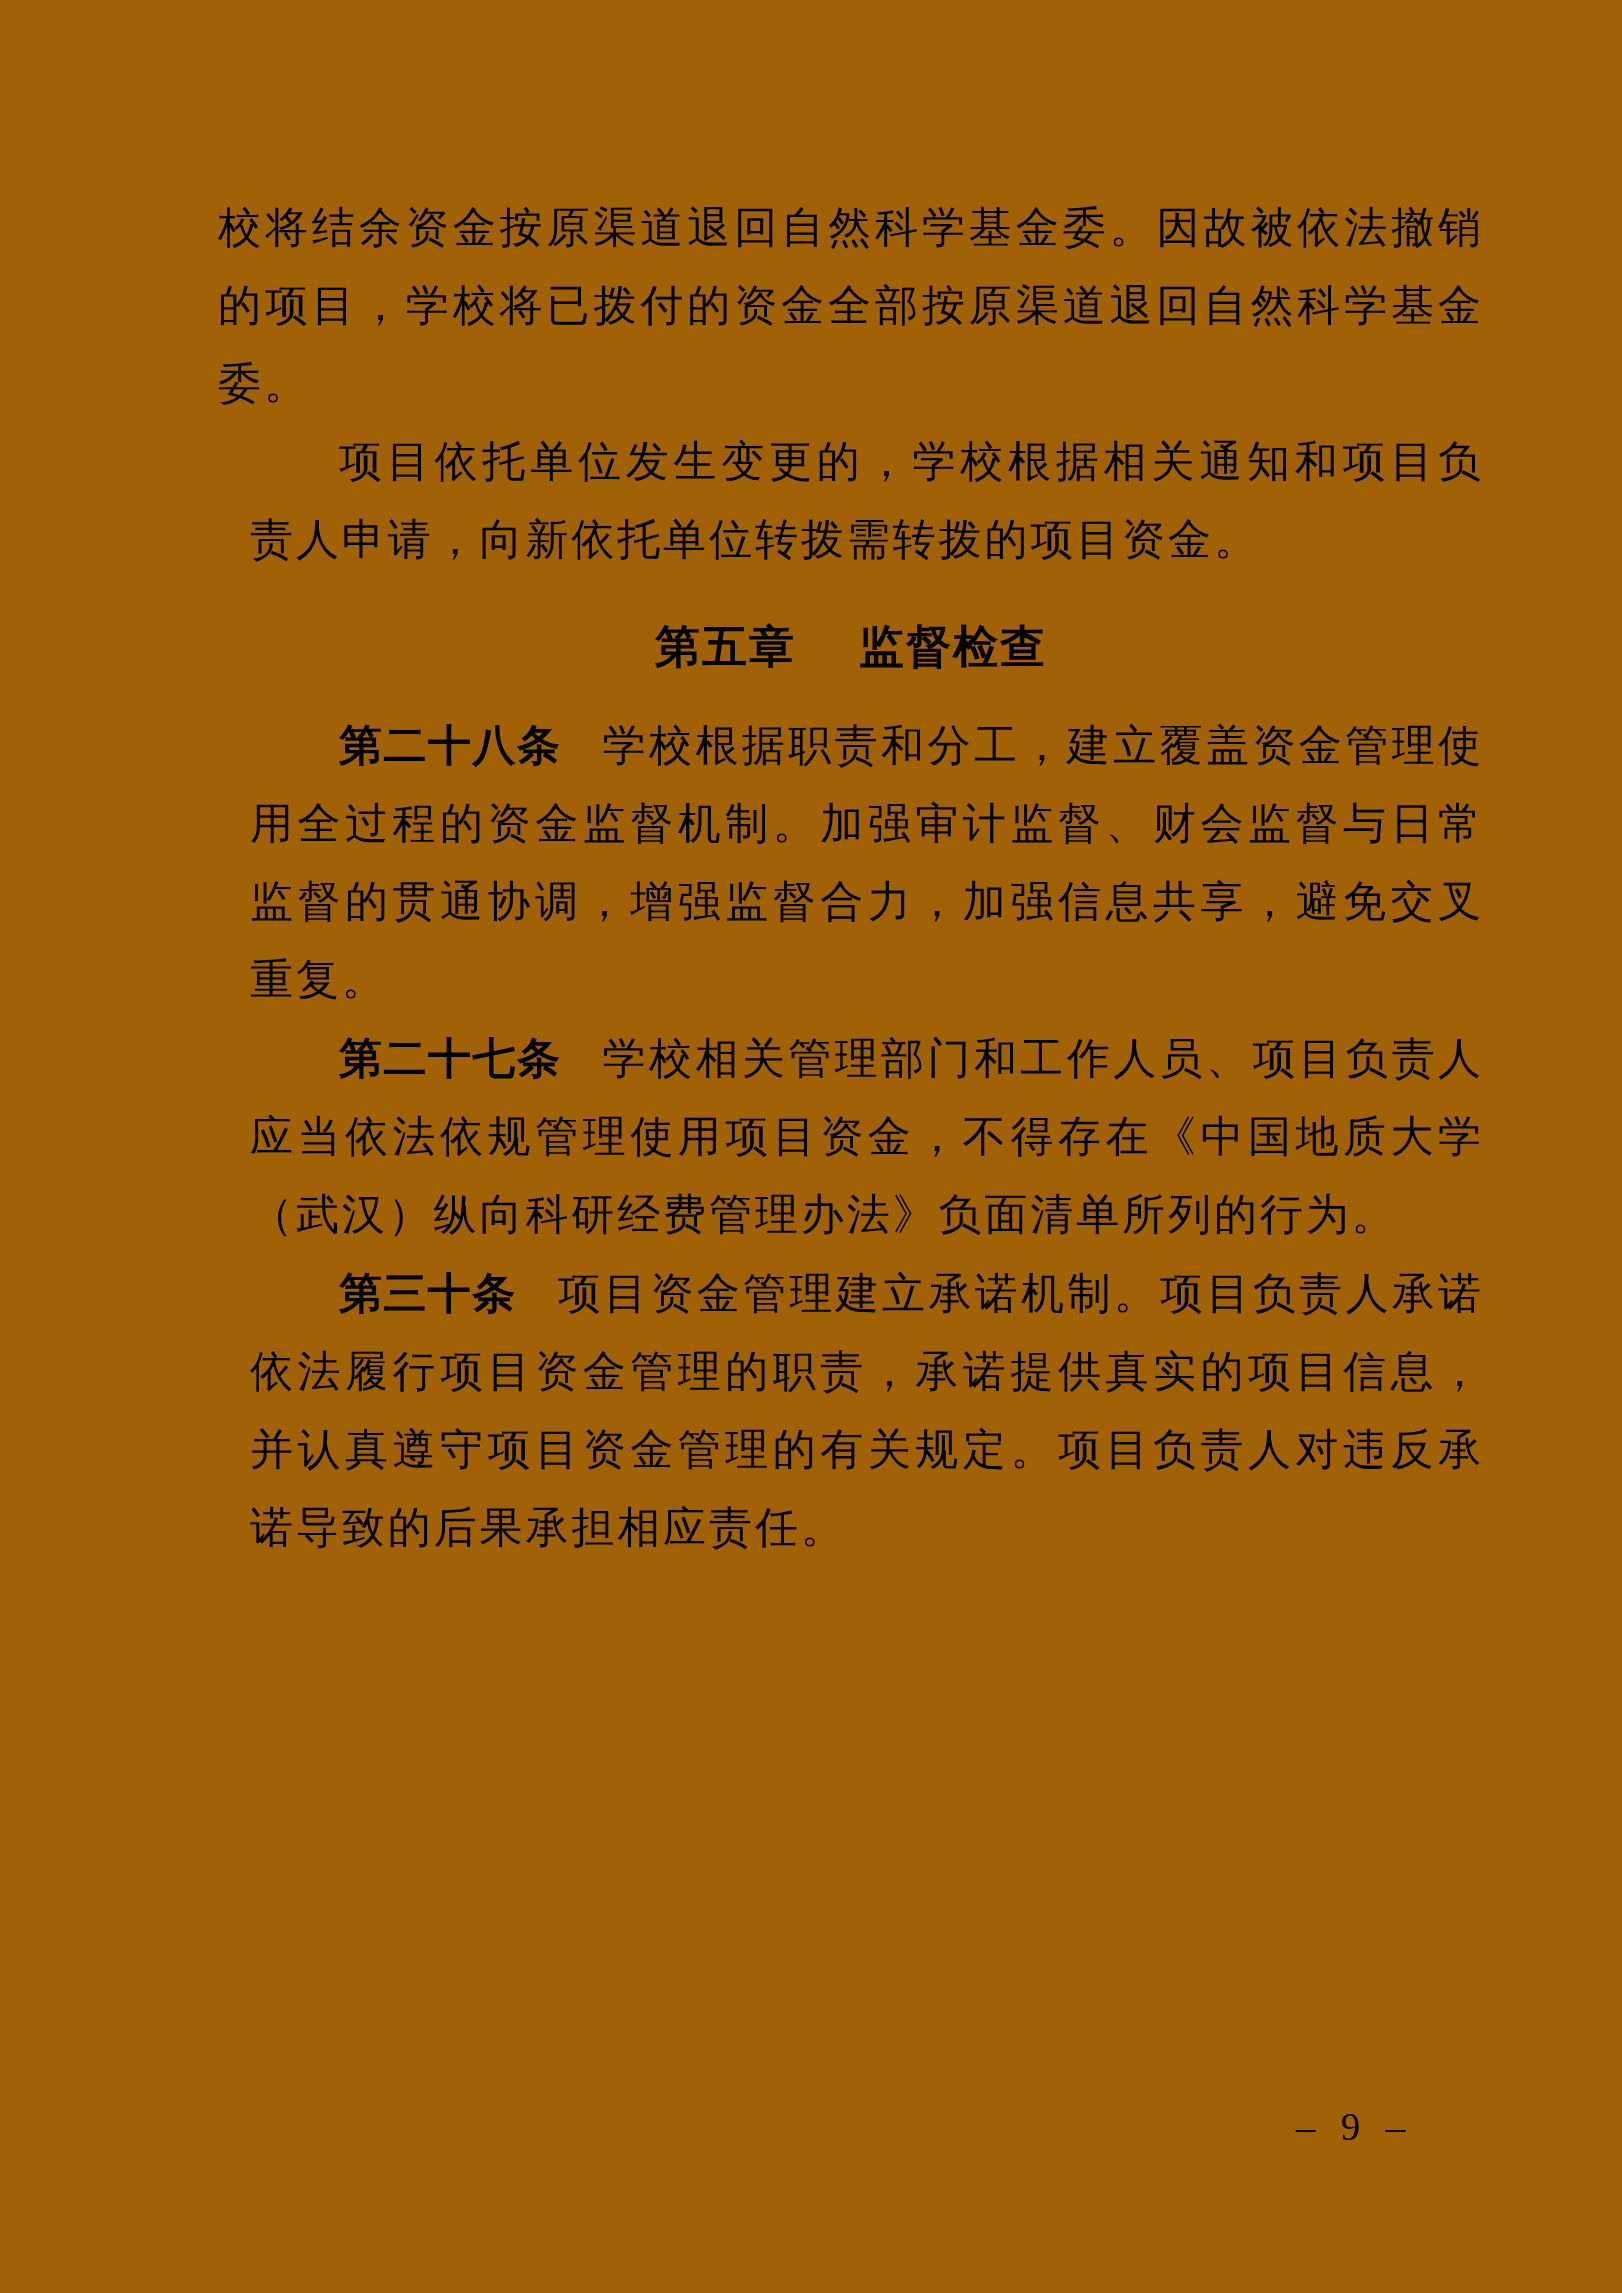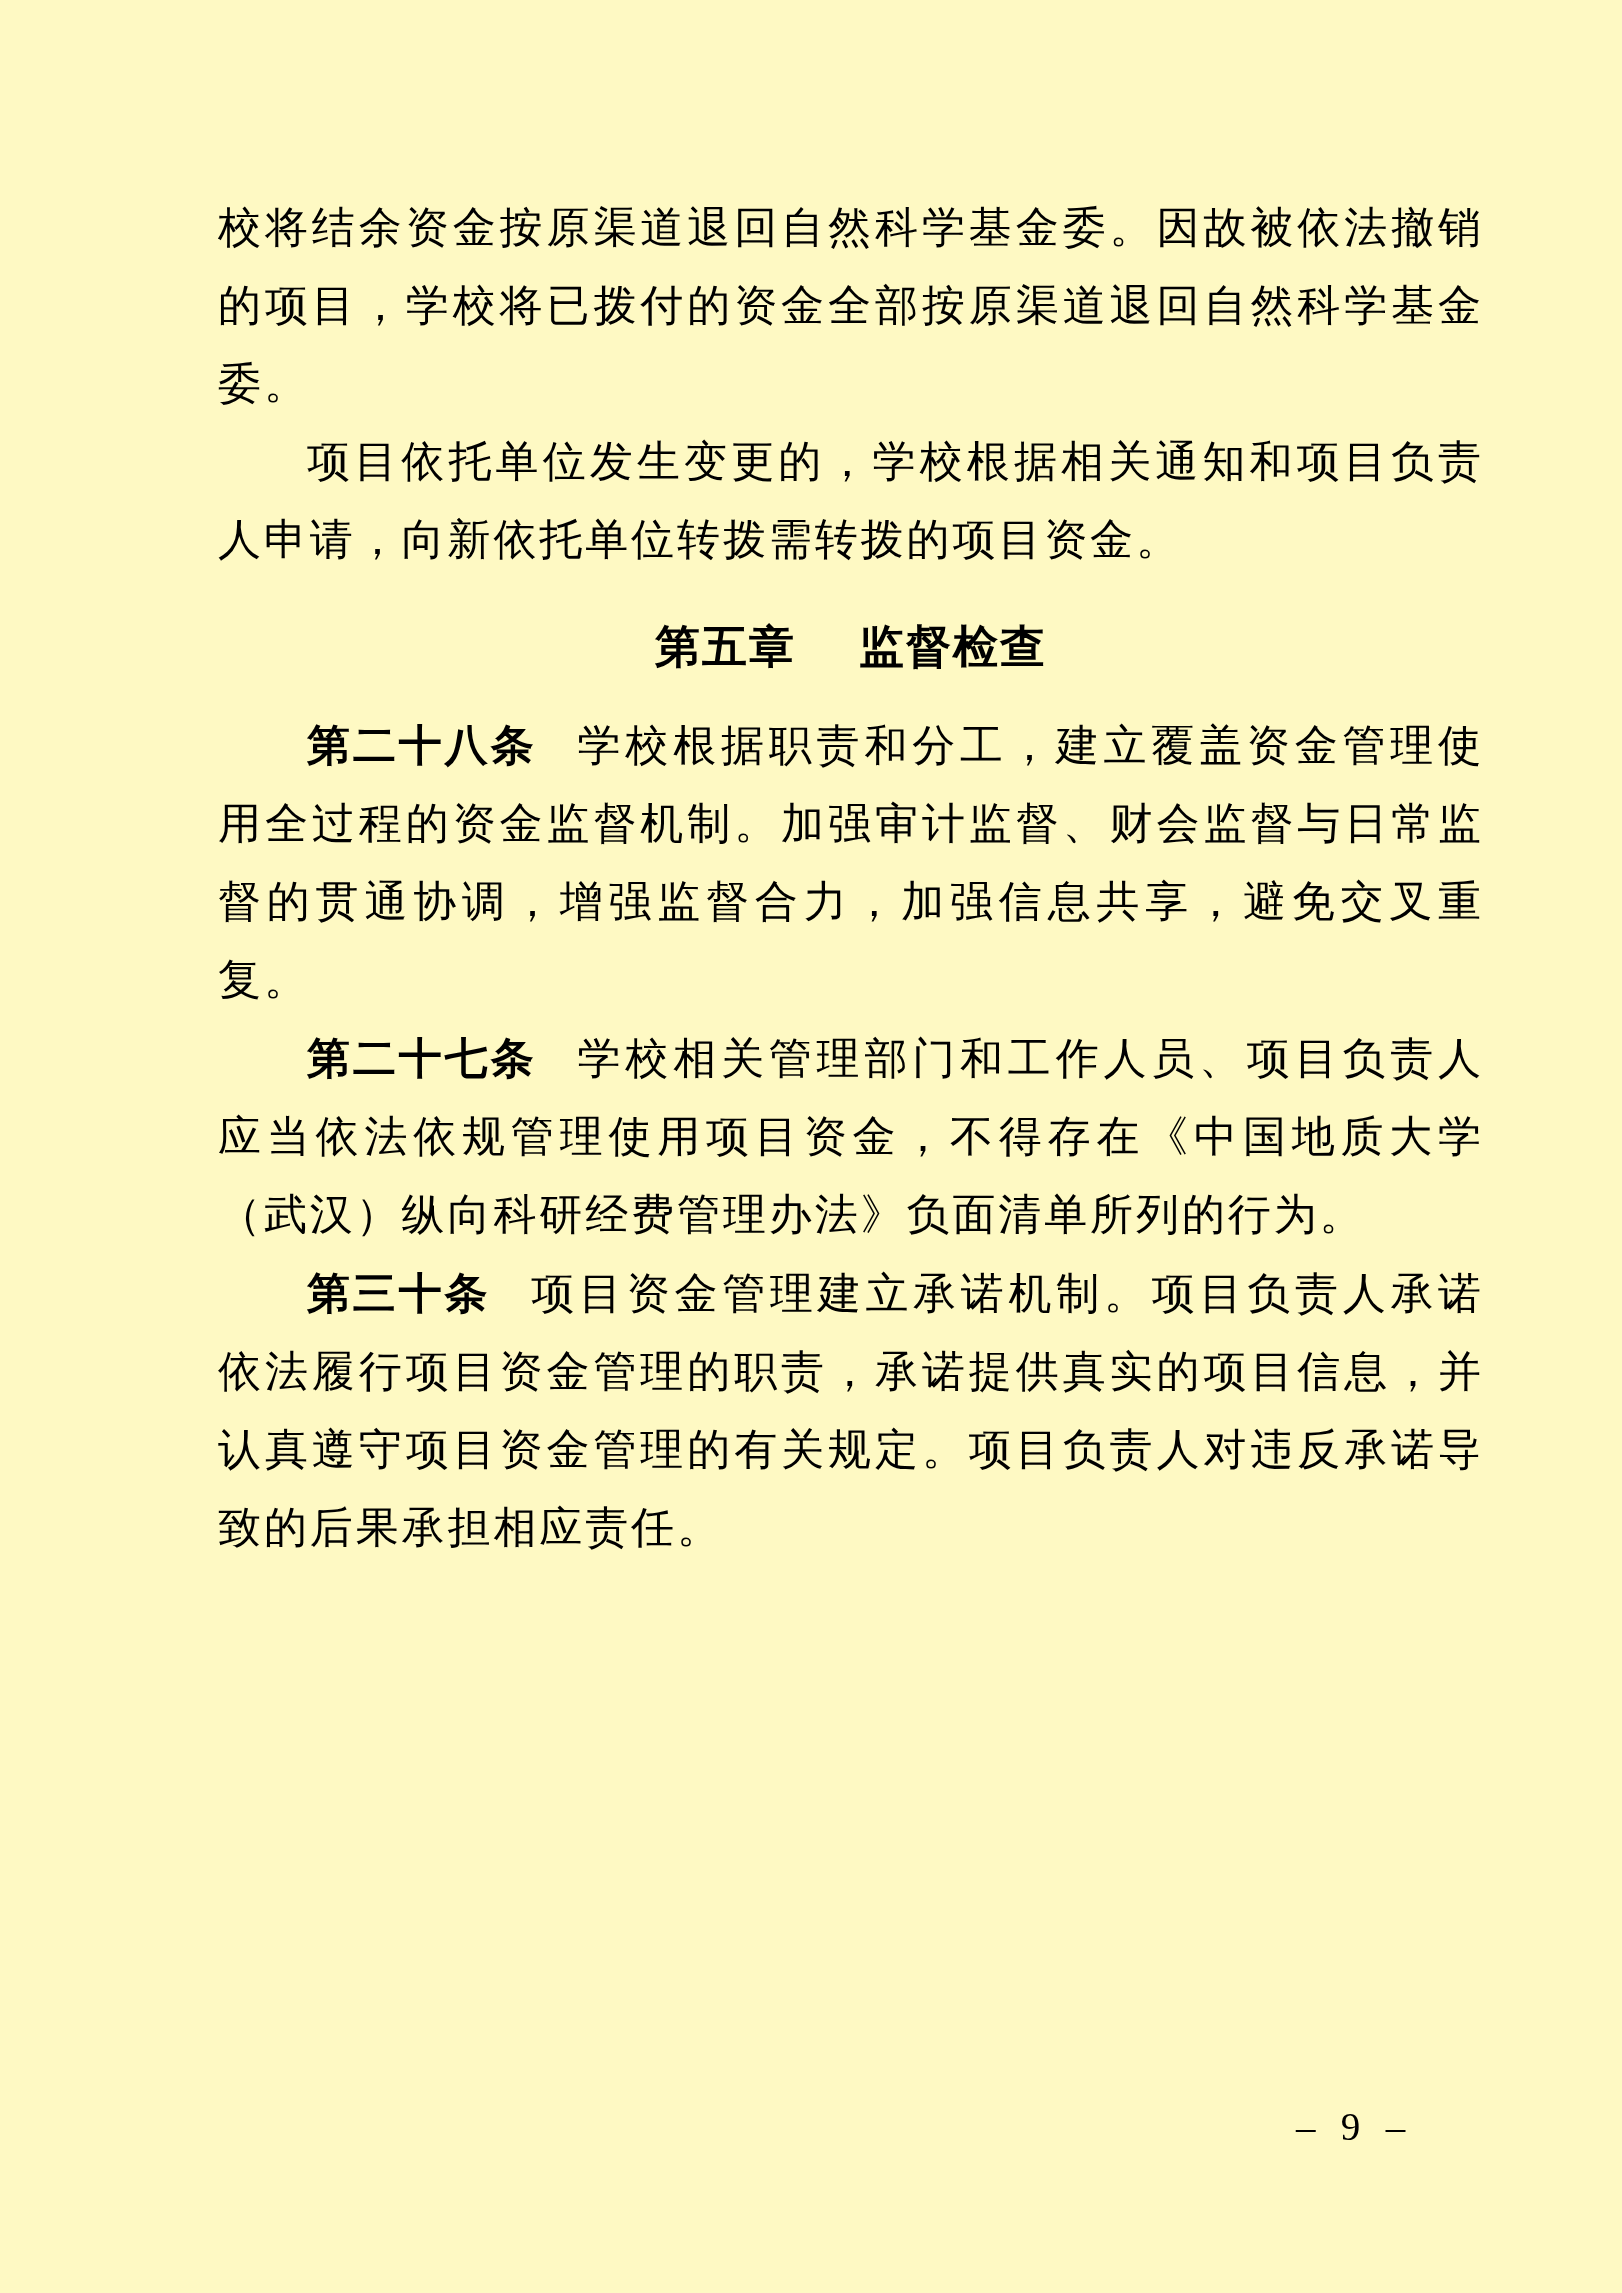--- a/index.html
+++ b/index.html
@@ -4,21 +4,21 @@
 <style>
   html, body {
     margin: 0;
     padding: 0;
     background: #ffffff;
   }
   .page {
     position: relative;
     width: 1622px;
     height: 2294px;
-    background: #fef9c3;
+    background: #a16207;
     color: #000000;
     font-family: "Liberation Serif", "DejaVu Serif", serif;
     overflow: hidden;
   }
   .content {
     position: absolute;
     left: 218px;
     top: 189px;
     width: 1266px;
   }
@@ -26,20 +26,21 @@
     margin: 0;
     font-size: 43px;
     line-height: 78px;
     letter-spacing: 2.9px;
     text-align: justify;
     text-justify: inter-ideograph;
     word-break: break-all;
   }
   .para.indent {
     text-indent: 89px;
+    margin-left: 32px;
   }
   .term {
     font-weight: bold;
     font-family: "Liberation Sans", "DejaVu Sans", sans-serif;
     letter-spacing: 1px;
     margin-right: 41px;
   }
   .term:empty { display: none; }
   .chapter-heading {
     margin: 29px 0 19.6px 0;

